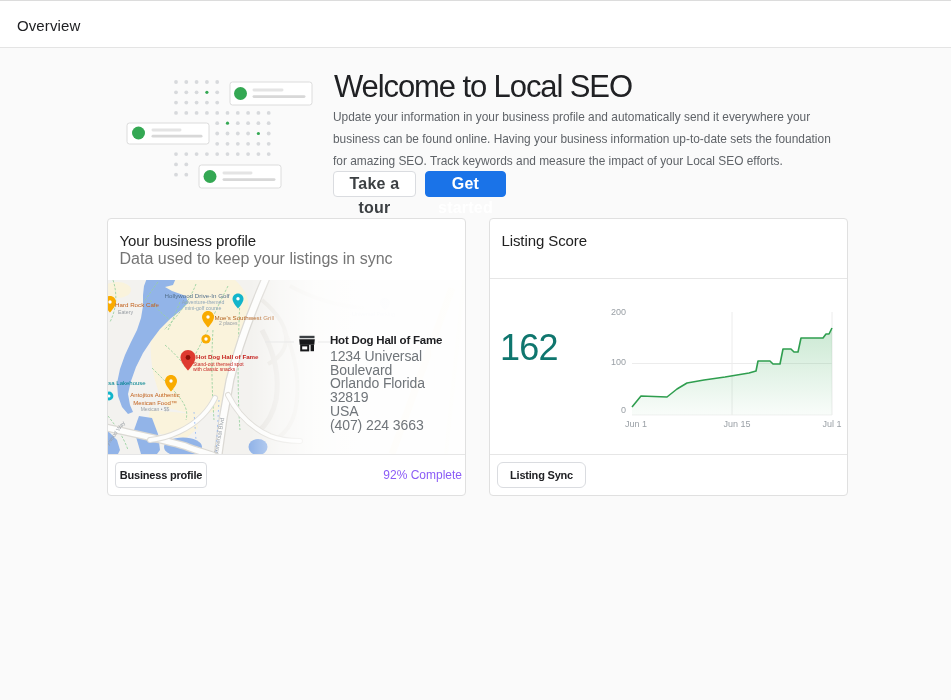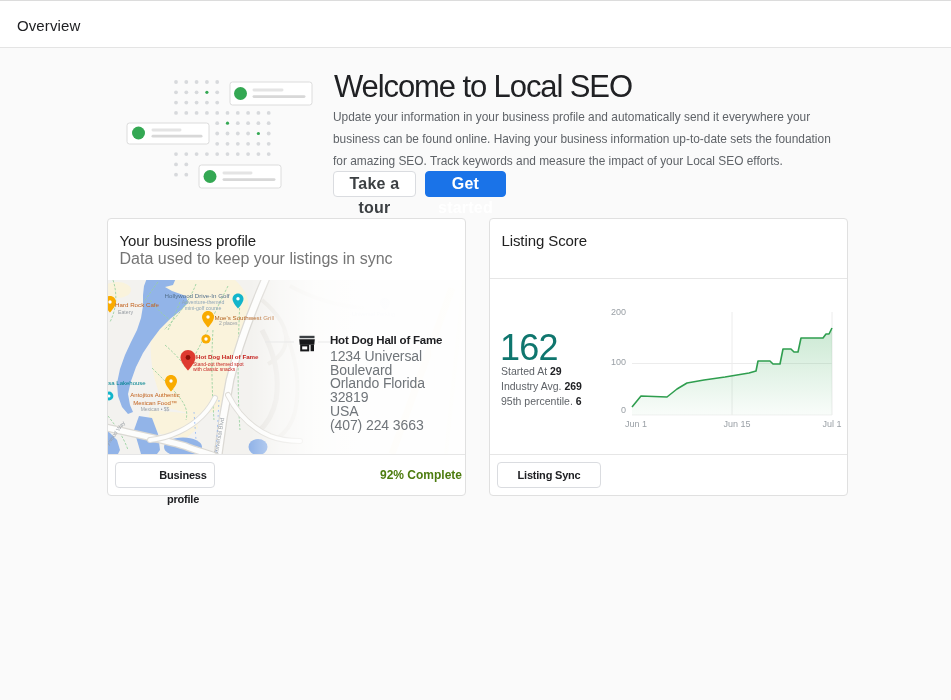--- a/index.html
+++ b/index.html
@@ -18,21 +18,21 @@
   .btn.blue  { width:81px; background:#1a73e8; border:1px solid #1a73e8; color:#fff; margin-left:9px; }
   .card { position:absolute; top:218px; width:359px; height:278px; background:#fff;
           border:1px solid #e0e0e0; border-radius:4px; }
   .card.left { left:107px; }
   .card.right { left:489px; }
   .card h2 { position:absolute; left:11.5px; top:12.5px; font-size:15px; font-weight:400; color:#212121; letter-spacing:-0.1px; }
   .card .sub { position:absolute; left:11.5px; top:30.5px; font-size:16px; color:#757575; letter-spacing:0; }
   .card .foot { position:absolute; left:0; bottom:0; width:100%; height:41px; border-top:1px solid #e6e6e6; }
   .fbtn { position:absolute; left:7px; top:7px; height:26px; line-height:24px; background:#fff;
           border:1px solid #dadce0; border-radius:4px; text-align:center; font-size:11px; font-weight:700; color:#202124; letter-spacing:-0.2px; }
-  .pct { position:absolute; right:3px; top:13px; font-size:12px; color:#4d7c0f;font-weight:bold; }
+  .pct { position:absolute; right:3px; top:13px; font-size:12px; color:#8b5cf6; }
   .mapwrap { position:absolute; left:0; top:61px; width:357px; height:174px; overflow:hidden; }
   .info-ico { position:absolute; left:191px; top:116px; }
   .info-title { position:absolute; left:222px; top:115px; font-size:11.5px; font-weight:700; color:#202124; letter-spacing:-0.2px; }
   .info-addr { position:absolute; left:222px; top:131px; font-size:14px; line-height:13.7px; color:#70757a; letter-spacing:-0.1px; }
   .big { position:absolute; left:10px; top:107.5px; font-size:36px; color:#0f766e; letter-spacing:-0.8px; }
   .stats { position:absolute; left:11px; top:145px; font-size:10.5px; line-height:15px; color:#5f6368; }
   .stats b { color:#202124; font-weight:700; }
   .chart { position:absolute; left:118px; top:82px; }
 </style>
 </head>
@@ -221,29 +221,28 @@
 </svg></div>
 <div class="info-ico"><svg width="16" height="17" viewBox="0 0 16 17">
 <rect x="0.5" y="0.8" width="15" height="2.4" fill="#3c4043"></rect>
 <path d="M0.2,4.2 L15.8,4.2 L15.3,9.7 L0.7,9.7 Z" fill="#17181a"></path>
 <rect x="11.6" y="9.7" width="3.4" height="6.5" fill="#17181a"></rect>
 <rect x="2.2" y="10.4" width="7" height="5" fill="#fff" stroke="#17181a" stroke-width="2"></rect>
 </svg></div>
 <div class="info-title">Hot Dog Hall of Fame</div>
 <div class="info-addr">1234 Universal Boulevard<br>Orlando Florida 32819<br>USA<br>(407) 224 3663</div>
 <div class="foot">
-  <span class="fbtn" style="width:100px;padding-left:36px;">Business profile</span>
+  <span class="fbtn" style="width:92px;">Business profile</span>
   <span class="pct">92% Complete</span>
 </div>
 </div>
 <div class="card right">
 <h2>Listing Score</h2>
 <div style="position:absolute;left:0;top:59px;width:100%;height:0;border-top:1px solid #e6e6e6;"></div>
 <div class="big">162</div>
-<div class="stats">Started At <b>29</b><br>Industry Avg. <b>269</b><br>95th percentile. <b>6</b></div>
 <svg class="chart" width="235" height="135" viewBox="607 300 235 135">
 <defs>
 <linearGradient id="gfill" x1="0" y1="311" x2="0" y2="414" gradientUnits="userSpaceOnUse">
 <stop offset="0" stop-color="#34a853" stop-opacity="0.30"></stop>
 <stop offset="1" stop-color="#34a853" stop-opacity="0.03"></stop>
 </linearGradient>
 </defs>
 <g stroke="#ececec" stroke-width="1">
 <line x1="731" y1="311" x2="731" y2="414"></line>
 <line x1="831" y1="311" x2="831" y2="414"></line>
@@ -255,15 +254,15 @@
 <g fill="#9aa0a6" font-size="9">
 <text x="625" y="313.5" text-anchor="end">200</text>
 <text x="625" y="364" text-anchor="end">100</text>
 <text x="625" y="412" text-anchor="end">0</text>
 <text x="635" y="426" text-anchor="middle">Jun 1</text>
 <text x="736" y="426" text-anchor="middle">Jun 15</text>
 <text x="831" y="426" text-anchor="middle">Jul 1</text>
 </g>
 </svg>
 <div class="foot">
-  <span class="fbtn" style="width:104px;">Listing Sync</span>
+  <span class="fbtn" style="width:89px;border-radius:6px;">Listing Sync</span>
 </div>
 </div>
 
 </body></html>

